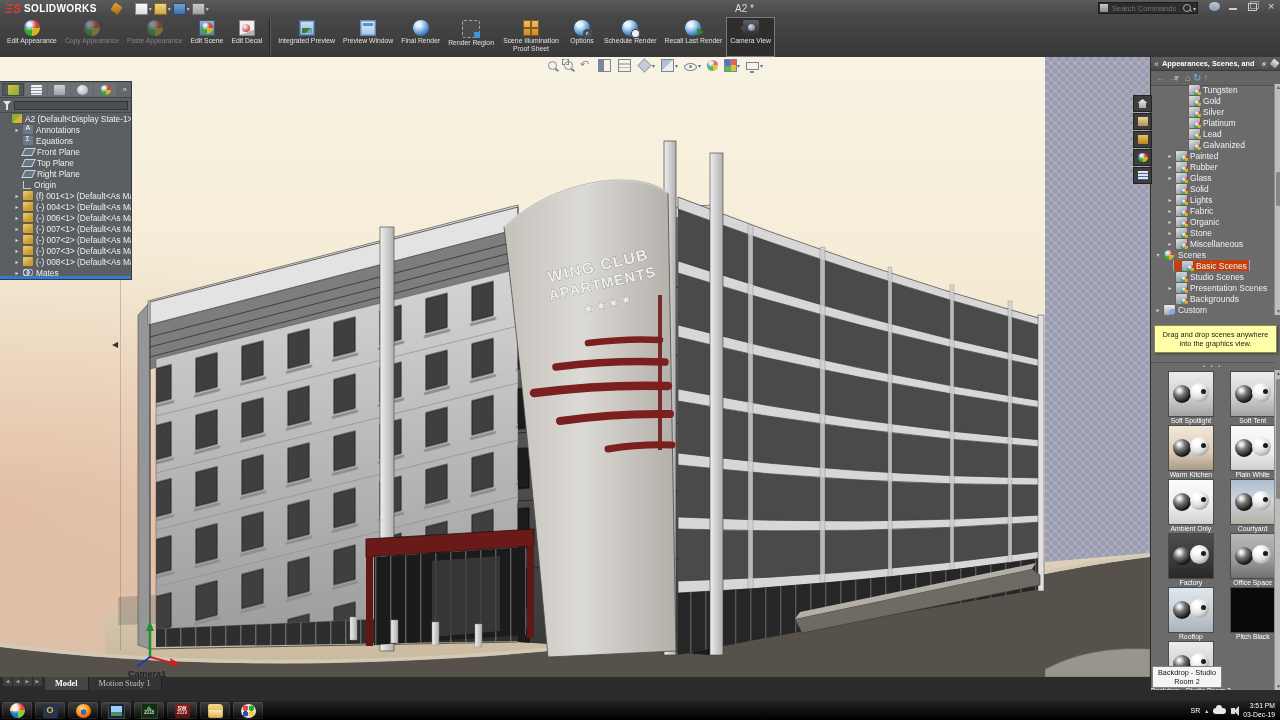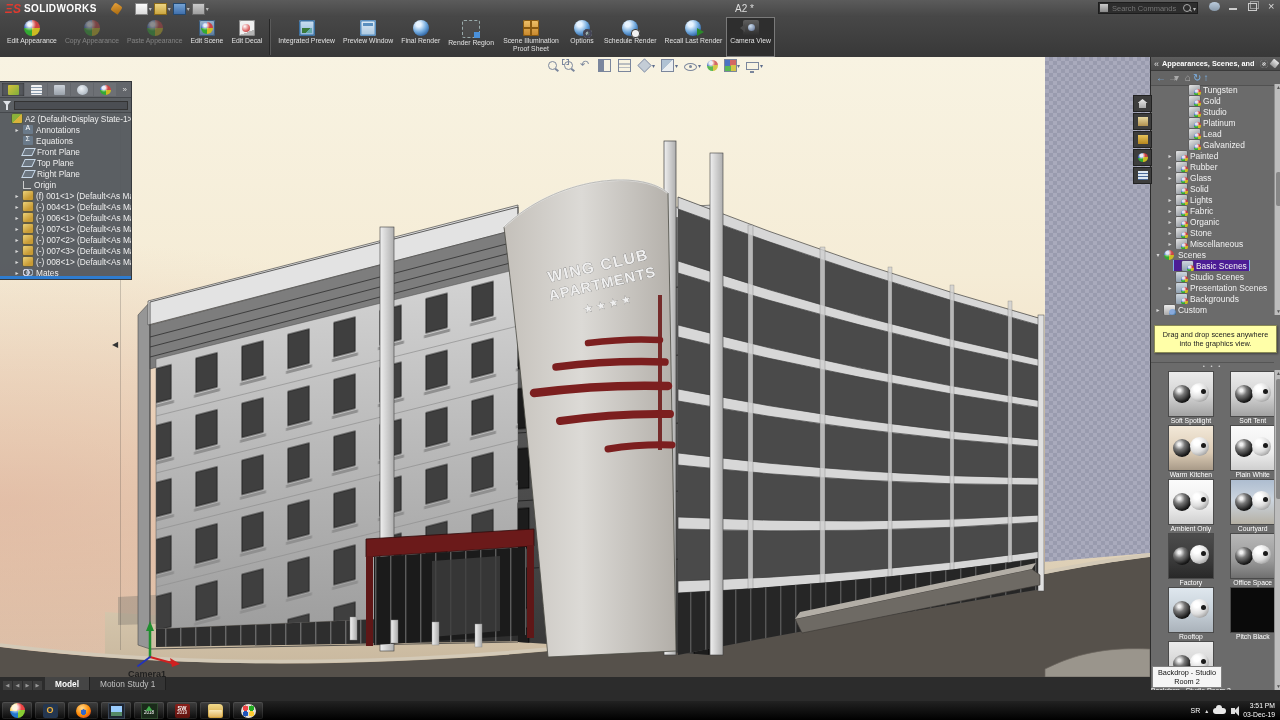--- a/index.html
+++ b/index.html
@@ -122,21 +122,21 @@
   .m5{border-radius:50%;background:radial-gradient(circle at 35% 28%,rgba(255,255,255,.9) 0 15%,rgba(255,255,255,0) 42%),conic-gradient(#c44 0 25%,#cb2 0 50%,#3a3 0 75%,#25b 0);}
   .mmore{margin-left:auto;color:#ddd;font-size:8px;padding-right:2px;}
   .filterrow{display:flex;align-items:center;height:14px;gap:3px;padding:0 3px;border-bottom:1px solid #45484c;}
   .funnel{width:0;height:0;border:4px solid transparent;border-top:5px solid #dfe3e8;position:relative;}
   .funnel::after{content:"";position:absolute;left:-1px;top:-1px;width:2px;height:5px;background:#dfe3e8;}
   .filterbox{flex:1;height:9px;background:#4b4e53;box-shadow:inset 0 0 0 1px #333;}
   .ftree{font-size:8.3px;}
   .trow{display:flex;align-items:center;height:11px;white-space:nowrap;overflow:hidden;}
   .trow .arr{width:8px;flex:none;font-size:6px;color:#d8d8d8;text-align:center;}
   .rowc{display:inline-flex;align-items:center;gap:3px;padding:0 2px;height:11px;}
-  .selected .rowc{background:#4c1d95;box-shadow:0 0 0 1px #7fb2e8;padding-left:8px;}
+  .selected .rowc{background:#c2410c;box-shadow:0 0 0 1px #7fb2e8;padding-left:8px;}
   .ind0{padding-left:2px;}.ind1{padding-left:13px;}
   .ficon{width:10px;height:9px;flex:none;position:relative;border-radius:1px;}
   .fi-assembly .ficon{background:linear-gradient(135deg,#8bb23a 0 50%,#d9b23a 50%);box-shadow:0 0 0 .5px #4a5a20;}
   .fi-annotations .ficon{background:#6a7a8a;}
   .fi-annotations .ficon::after{content:"A";position:absolute;left:2.5px;top:-1px;font-size:7px;color:#fff;}
   .fi-equations .ficon{background:#6a7a8a;}
   .fi-equations .ficon::after{content:"\03A3";position:absolute;left:2.5px;top:-1px;font-size:7px;color:#fff;}
   .fi-plane .ficon{width:9px;height:6px;background:rgba(170,200,230,.22);border:1px solid #c8d8e8;transform:skewX(-25deg);border-radius:0;}
   .fi-origin .ficon{border-left:1.2px solid #ccc;border-bottom:1.2px solid #ccc;width:7px;height:7px;border-radius:0;}
   .fi-component .ficon{background:linear-gradient(145deg,#ecd27a,#c89b35 70%);box-shadow:0 0 0 .5px #6a5a20;}
@@ -201,21 +201,21 @@
   .stab{width:17px;height:15px;background:#3d3d3d;border:1px solid #222;display:flex;align-items:center;justify-content:center;}
   .sico{width:10px;height:9px;}
   .s-home{background:linear-gradient(#eee,#aaa);clip-path:polygon(50% 0,100% 45%,85% 45%,85% 100%,15% 100%,15% 45%,0 45%);}
   .s-lib{background:linear-gradient(#e8d8a0,#b09050);}
   .s-file{background:linear-gradient(#e8c35a,#b5861f);}
   .s-ball{border-radius:50%;background:radial-gradient(circle at 35% 28%,rgba(255,255,255,.9) 0 15%,rgba(255,255,255,0) 42%),conic-gradient(#c44 0 25%,#cb2 0 50%,#3a3 0 75%,#25b 0);}
   .s-list{background:repeating-linear-gradient(#dde8f2 0 2px,#4a6a9a 2px 3px);}
 
   
   .bottombar{position:absolute;left:0;top:677px;width:1150px;height:13px;background:#2c2c2c;
-    display:flex;align-items:flex-end;font-size:8.3px;color:#c0c0c0;}
+    display:flex;align-items:flex-start;font-size:8.3px;color:#c0c0c0;font-family:Liberation Serif, serif;}
   .bnav{display:flex;gap:1px;padding:0 3px;}
   .bnav span{width:9px;height:9px;background:#3e3e3e;color:#999;font-size:5px;text-align:center;line-height:9px;}
   .btab{padding:0 10px;height:13px;display:flex;align-items:center;border-right:1px solid #1f1f1f;background:#343434;}
   .btab.active{background:#454545;color:#fff;font-weight:bold;}
   .statusbar{position:absolute;left:0;top:690px;width:1280px;height:11px;
     background:linear-gradient(#4c4c4c,#3c3c3c);color:#c9c9c9;font-size:7.8px;
     display:flex;align-items:center;padding:0 5px;box-sizing:border-box;}
   .stright{margin-left:auto;display:flex;align-items:center;gap:6px;}
   .stsep{width:1px;height:8px;background:#666;}
   .stcaret{font-size:6px;color:#aaa;}
@@ -826,21 +826,21 @@
           <span class="rowc">
             <span class="ticon"></span>
             <span>Gold</span>
           </span>
         </div>
 
         <div class="trow tind3 ic-app">
           <span class="arr"></span>
           <span class="rowc">
             <span class="ticon"></span>
-            <span>Studio</span>
+            <span>Silver</span>
           </span>
         </div>
 
         <div class="trow tind3 ic-app">
           <span class="arr"></span>
           <span class="rowc">
             <span class="ticon"></span>
             <span>Platinum</span>
           </span>
         </div>

